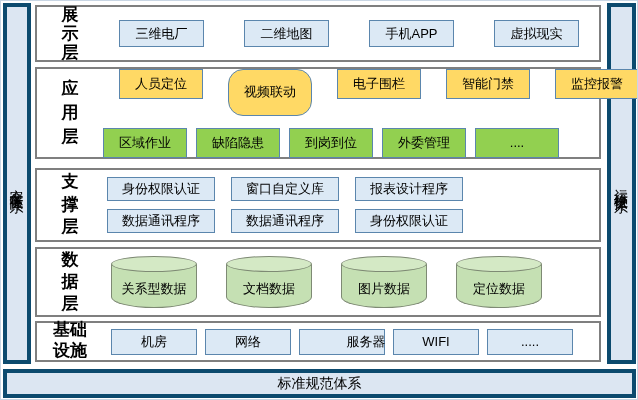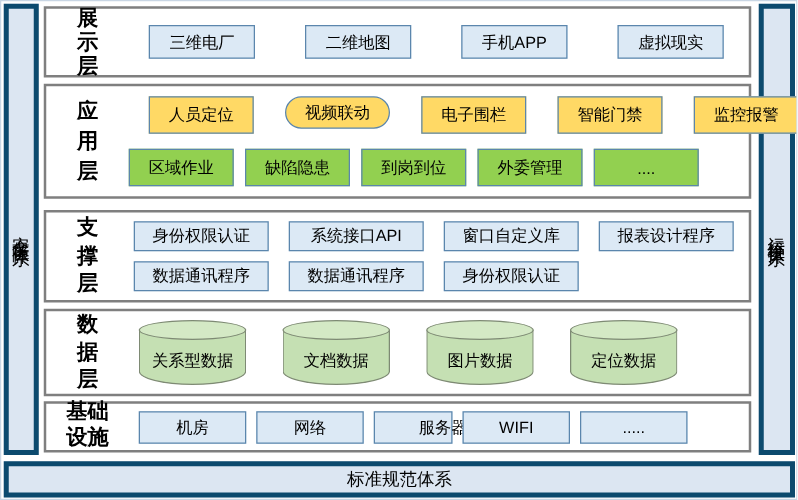--- a/index.html
+++ b/index.html
@@ -94,21 +94,21 @@
       </div>
       <div class="layer" style="height: 92px; margin-top: 5px;">
         <div class="layer-label" style="line-height: 1.42;">
           <div>应</div>
           <div>用</div>
           <div>层</div>
         </div>
         <div class="layer-content" style="row-gap: 12px;">
           <div class="row" style="gap: 9px; margin-left: 0px;">
             <div class="box yellow" style="width: 84px; height: 30px;">人员定位</div>
-            <div class="box yellow" style="width: 84px; height: 26px; border-radius: 15px;">视频联动</div>
+            <div class="box yellow" style="width: 84px; height: 47px; border-radius: 15px;">视频联动</div>
             <div class="box yellow" style="width: 84px; height: 30px;">电子围栏</div>
             <div class="box yellow" style="width: 84px; height: 30px;">智能门禁</div>
             <div class="box yellow" style="width: 84px; height: 30px;">监控报警</div>
           </div>
           <div class="row" style="gap: 9px; margin-left: 0px;">
             <div class="box green" style="width: 84px; height: 30px;">区域作业</div>
             <div class="box green" style="width: 84px; height: 30px;">缺陷隐患</div>
             <div class="box green" style="width: 84px; height: 30px;">到岗到位</div>
             <div class="box green" style="width: 84px; height: 30px;">外委管理</div>
             <div class="box green" style="width: 84px; height: 30px;">....</div>
@@ -117,21 +117,20 @@
       </div>
       <div class="layer" style="height: 74px; margin-top: 9px;">
         <div class="layer-label" style="line-height: 1.35;">
           <div>支</div>
           <div>撑</div>
           <div>层</div>
         </div>
         <div class="layer-content" style="row-gap: 8px;">
           <div class="row" style="gap: 16px; margin-left: 4px;">
             <div class="box blue" style="width: 108px; height: 24px;">身份权限认证</div>
-            <div class="box blue" style="width: 108px; height: 24px;">系统接口API</div>
             <div class="box blue" style="width: 108px; height: 24px;">窗口自定义库</div>
             <div class="box blue" style="width: 108px; height: 24px;">报表设计程序</div>
           </div>
           <div class="row" style="gap: 16px; margin-left: 4px;">
             <div class="box blue" style="width: 108px; height: 24px;">数据通讯程序</div>
             <div class="box blue" style="width: 108px; height: 24px;">数据通讯程序</div>
             <div class="box blue" style="width: 108px; height: 24px;">身份权限认证</div>
           </div>
         </div>
       </div>
@@ -168,20 +167,20 @@
       </div>
       <div class="layer" style="height: 41px; margin-top: 4px;">
         <div class="layer-label" style="line-height: 1.2; font-family: Liberation Mono, monospace;">
           <div>基础</div>
           <div>设施</div>
         </div>
         <div class="layer-content" style="row-gap: 0px;">
           <div class="row" style="gap: 8px; margin-left: 8px;">
             <div class="box blue" style="width: 86px; height: 26px;">机房</div>
             <div class="box blue" style="width: 86px; height: 26px;">网络</div>
-            <div class="box blue" style="width: 63px; height: 26px; padding-left: 48px;">服务器</div>
+            <div class="box blue" style="width: 86px; height: 26px; padding-left: 48px;">服务器</div>
             <div class="box blue" style="width: 86px; height: 26px;">WIFI</div>
             <div class="box blue" style="width: 86px; height: 26px;">.....</div>
           </div>
         </div>
       </div>
     </div>
 </div>
 
 </body></html>

